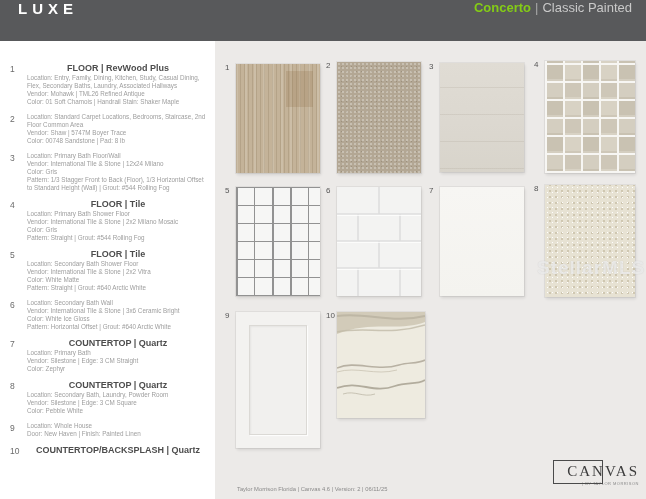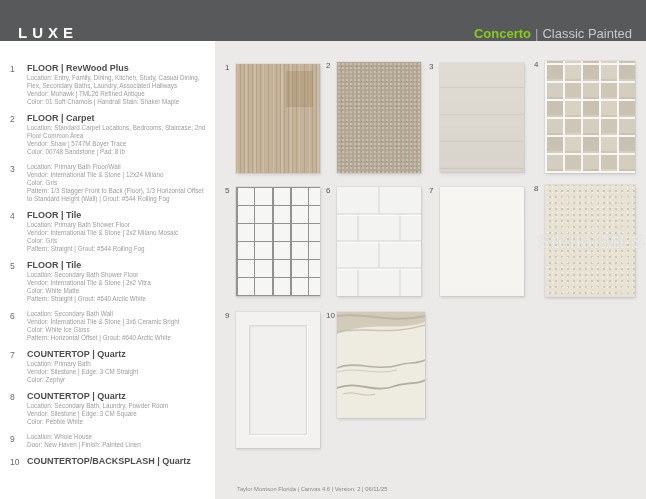--- a/index.html
+++ b/index.html
@@ -2,33 +2,33 @@
 <html><head>
 <meta charset="utf-8">
 <style>
   * { margin:0; padding:0; box-sizing:border-box; }
   html,body { background:#ffffff; }
   body { font-family:"Liberation Sans", sans-serif; }
   .page { position:relative; width:646px; height:499px; background:#ffffff; overflow:hidden; }
 
   
   .header { position:absolute; top:0; left:0; width:646px; height:41px; background:#58595b;
-            display:flex; align-items:flex-end; justify-content:space-between; padding:0 14px 0 18px; }
+            display:flex; align-items:flex-start; justify-content:space-between; padding:0 14px 0 18px; }
   .brand { color:#ffffff; font-weight:bold; font-size:15px; letter-spacing:5px; }
   .scheme { font-size:13px; color:#c9c9c9; }
   .scheme .collection { color:#84cc16; font-weight:bold; }
   .scheme .div { color:#a9a9a9; padding:0 4px; }
 
   
   .sidebar { position:absolute; top:41px; left:0; width:215px; height:458px; background:#ffffff;
              padding:22px 6px 0 10px; }
   .spec-item { display:flex; margin-bottom:7px; }
   .spec-num { width:17px; flex:0 0 17px; font-size:8.5px; color:#6b6b6b; padding-top:1px; }
   .spec-body { flex:1; }
-  .spec-title { font-size:9px; font-weight:bold; color:#4d4d4d; margin-bottom:1px; }
+  .spec-title { font-size:9px; font-weight:bold; color:#4d4d4d; margin-bottom:1px;text-align:center; }
   .spec-line { font-size:6.3px; color:#9d9d9d; line-height:8px; max-width:182px; }
 
   
   .panel { position:absolute; top:41px; left:215px; width:431px; height:458px; background:#eceae8; }
   .swatch { position:absolute; box-shadow:0 0 0 1px rgba(0,0,0,0.05), 1px 2px 3px rgba(0,0,0,0.10); }
   .swatch-num { position:absolute; left:-11px; top:-1px; font-size:8px; color:#555555; }
 
   .sw-1 { left:21px;  top:23px;  width:84px; height:109px; background:#c4b399;
           background-image:
             repeating-linear-gradient(90deg, rgba(255,255,255,0.14) 0 2px, rgba(0,0,0,0) 2px 9px),
@@ -65,21 +65,21 @@
             radial-gradient(rgba(165,150,115,0.35) 0.8px, rgba(0,0,0,0) 1px);
           background-size:5px 5px, 6px 6px; background-position:0 0, 2px 3px; }
   .sw-9 { left:21px;  top:271px; width:84px; height:136px; background:#f3f2f0; }
   .sw-9 .door-panel { position:absolute; top:13px; left:13px; right:13px; bottom:13px;
           border:1px solid #dbd9d5; background:#f1f0ee;
           box-shadow:inset 1px 1px 2px rgba(0,0,0,0.05), 1px 1px 1px rgba(255,255,255,0.8); }
   .sw-10 { left:122px; top:271px; width:88px; height:106px; background:#eeebe0; }
   .sw-10 svg { display:block; width:100%; height:100%; }
 
   
-  .watermark { position:absolute; left:322px; top:190px; font-size:19px; letter-spacing:1px;
+  .watermark { position:absolute; left:322px; top:216px; font-size:19px; letter-spacing:1px;
                color:rgba(255,255,255,0.62); font-weight:bold;
                text-shadow:0 0 1px rgba(160,160,160,0.55); pointer-events:none; }
 
   
   .footer-info { position:absolute; left:22px; bottom:7px; font-size:5.8px; color:#8a8a8a; }
   .canvas-logo { position:absolute; right:7px; bottom:13px; width:86px; }
   .canvas-text { display:block; font-family:"Liberation Serif", serif; font-size:15px;
                  letter-spacing:2px; color:#3c3c3c; position:relative; z-index:1; text-align:right; }
   .canvas-box { position:absolute; left:0; top:-3px; width:50px; height:24px; border:1px solid #4a4a4a; }
   .canvas-sub { display:block; text-align:right; font-size:4px; letter-spacing:0.5px;
@@ -105,21 +105,20 @@
         <div class="spec-title">FLOOR | RevWood Plus</div>
         <div class="spec-line">Location: Entry, Family, Dining, Kitchen, Study, Casual Dining, Flex, Secondary Baths, Laundry, Associated Hallways</div>
         <div class="spec-line">Vendor: Mohawk | TML26 Refined Antique</div>
         <div class="spec-line">Color: 01 Soft Chamois | Handrail Stain: Shaker Maple</div>
       </div>
     </div>
 
     <div class="spec-item">
       <span class="spec-num">2</span>
       <div class="spec-body">
-        <div class="spec-title">FLOOR | Carpet</div>
         <div class="spec-line">Location: Standard Carpet Locations, Bedrooms, Staircase, 2nd Floor Common Area</div>
         <div class="spec-line">Vendor: Shaw | 5747M Boyer Trace</div>
         <div class="spec-line">Color: 00748 Sandstone | Pad: 8 lb</div>
       </div>
     </div>
 
     <div class="spec-item">
       <span class="spec-num">3</span>
       <div class="spec-body">
         <div class="spec-line">Location: Primary Bath Floor/Wall</div>
@@ -268,16 +267,21 @@
         <path d="M0,60 C20,54 38,64 60,58" fill="none" stroke="#c4bdac" stroke-width="1" opacity="0.7"></path>
         <path d="M0,76 C22,68 36,82 58,74 C70,70 80,73 88,68" fill="none" stroke="#a39c8c" stroke-width="1.8" opacity="0.8"></path>
         <path d="M6,82 C18,78 26,86 38,82" fill="none" stroke="#b7b09f" stroke-width="1" opacity="0.7"></path>
       </svg>
     </div>
 
     <div class="watermark">StellarMLS</div>
 
     <div class="footer-info">Taylor Morrison Florida | Canvas 4.6 | Version: 2 | 06/11/25</div>
 
+    <div class="canvas-logo">
+      <div class="canvas-box"></div>
+      <span class="canvas-text">CANVAS</span>
+      <span class="canvas-sub">| BY TAYLOR MORRISON</span>
+    </div>
 
   </div>
 
 </div>
 
 </body></html>

